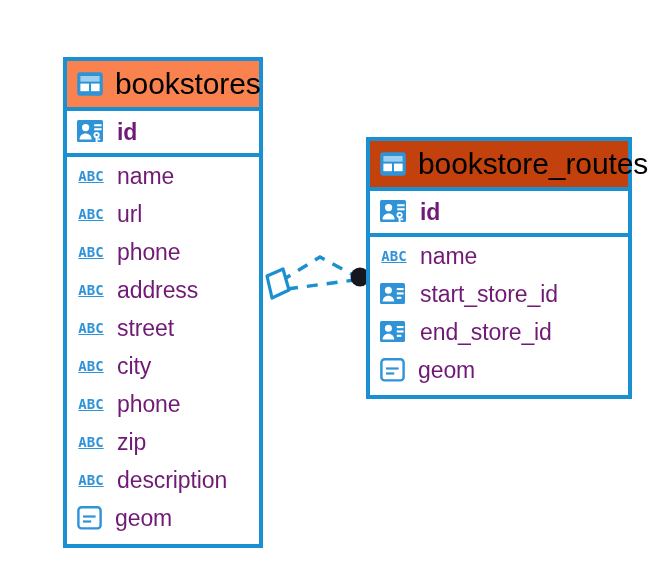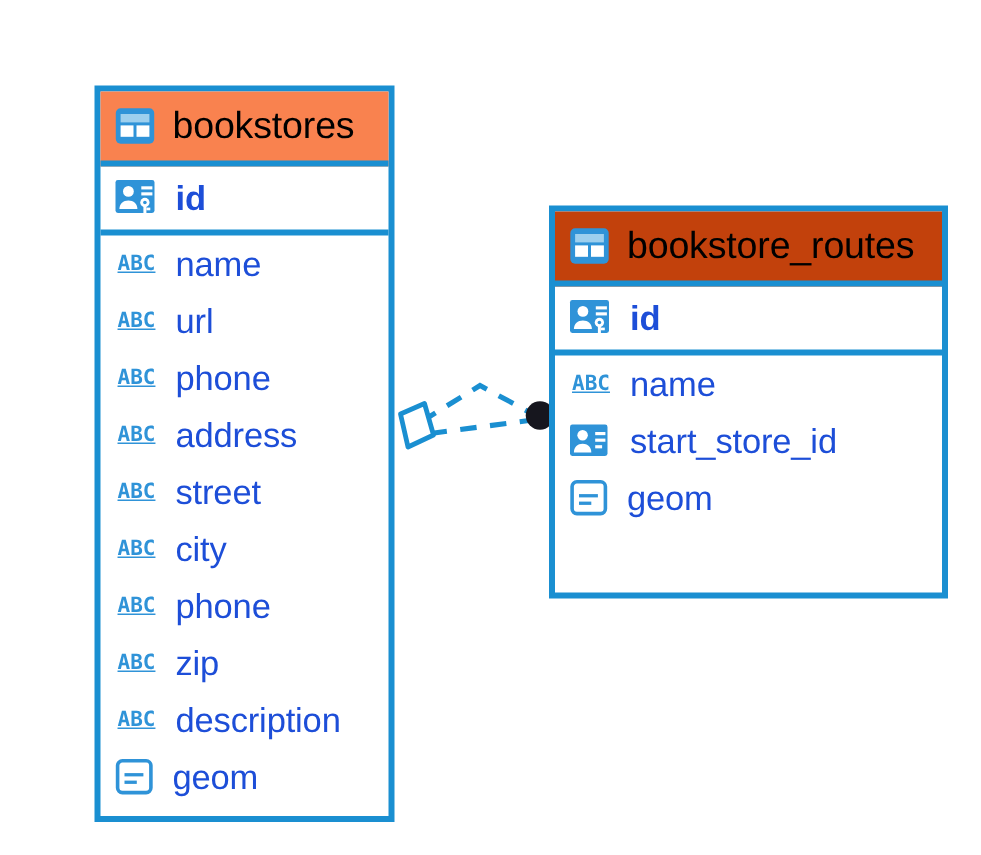--- a/index.html
+++ b/index.html
@@ -30,41 +30,41 @@
     display: flex;
     align-items: center;
     box-sizing: border-box;
     height: 50px;
     padding-left: 9px;
     border-bottom: 4px solid #1a8fd1;
   }
   .entity-header.accent-orange { background: #f9824f; }
   .entity-header.accent-gray   { background: #c2410c; }
   .entity-title {
-    font-size: 25px;
+    font-size: 30px;
     color: #000000;
     margin-left: 11px;
     white-space: nowrap;
     letter-spacing: -0.1px;
   }
 
   .field-row {
     display: flex;
     align-items: center;
     height: 38px;
     padding-left: 9px;
     box-sizing: border-box;
   }
   .field-row.pk-row {
     height: 46px;
     border-bottom: 4px solid #1a8fd1;
   }
   .field-label {
     font-size: 23px;
-    color: #1d4ed8;
+    color: #701a75;
     margin-left: 11px;
     white-space: nowrap;
     letter-spacing: -0.1px;
   }
   .field-label.bold { font-weight: bold; }
 
   
   .icon {
     flex: 0 0 auto;
     display: inline-flex;
@@ -232,20 +232,33 @@
           <path d="M3.6 21.6c0-3.6 2.6-5.8 5.8-5.8s5.8 2.2 5.8 5.8z" fill="#ffffff"></path>
           <rect x="17.8" y="8.0" width="6.8" height="2.1" fill="#ffffff"></rect>
           <rect x="17.8" y="12.4" width="6.8" height="2.1" fill="#ffffff"></rect>
           <rect x="17.8" y="16.8" width="4.6" height="2.1" fill="#ffffff"></rect>
         </svg>
       </span>
       <span class="field-label">start_store_id</span>
     </div>
     <div class="field-row">
       <span class="icon">
+        <svg width="30" height="28" viewBox="0 0 30 28">
+          <rect x="1" y="3" width="25" height="21" rx="1.6" fill="#2f93d8"></rect>
+          <circle cx="9.4" cy="10.2" r="3.5" fill="#ffffff"></circle>
+          <path d="M3.6 21.6c0-3.6 2.6-5.8 5.8-5.8s5.8 2.2 5.8 5.8z" fill="#ffffff"></path>
+          <rect x="17.8" y="8.0" width="6.8" height="2.1" fill="#ffffff"></rect>
+          <rect x="17.8" y="12.4" width="6.8" height="2.1" fill="#ffffff"></rect>
+          <rect x="17.8" y="16.8" width="4.6" height="2.1" fill="#ffffff"></rect>
+        </svg>
+      </span>
+      <span class="field-label">end_store_id</span>
+    </div>
+    <div class="field-row">
+      <span class="icon">
         <svg width="28" height="26" viewBox="0 0 28 26">
           <rect x="2.4" y="2.2" width="22.2" height="21.2" rx="3.2" fill="#ffffff" stroke="#2f93d8" stroke-width="2.4"></rect>
           <rect x="7.0" y="10.4" width="12.6" height="2.2" fill="#2f93d8"></rect>
           <rect x="7.0" y="15.4" width="8.2" height="2.2" fill="#2f93d8"></rect>
         </svg>
       </span>
       <span class="field-label">geom</span>
     </div>
   </div>
 

